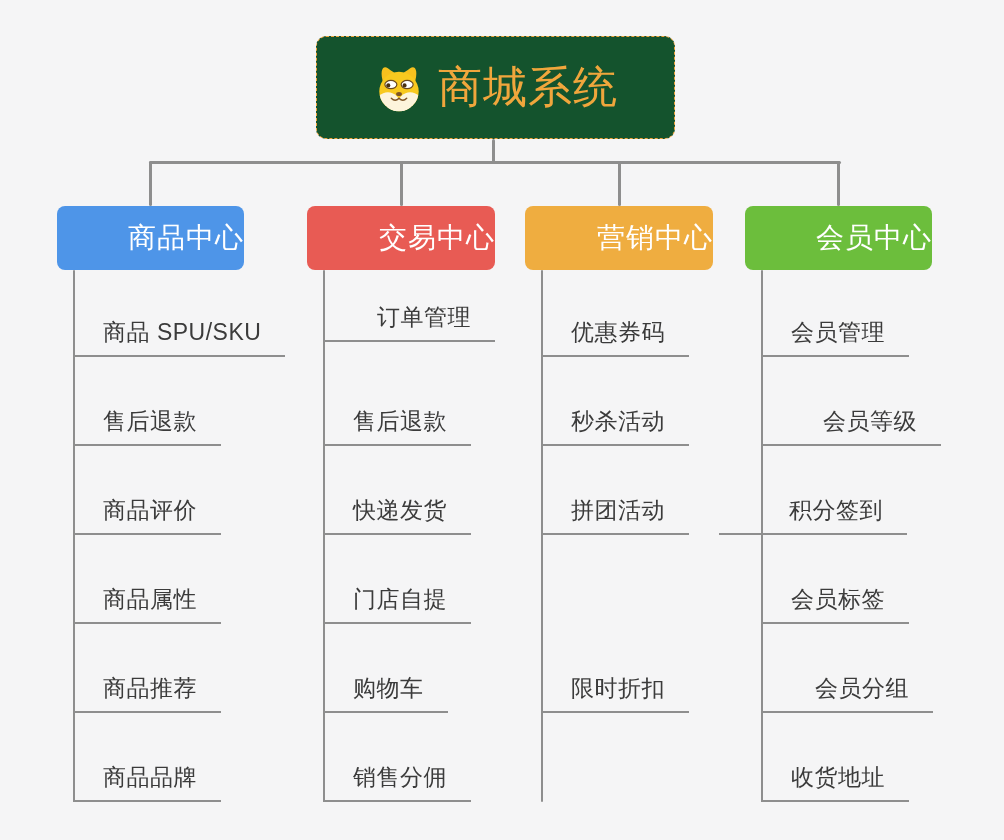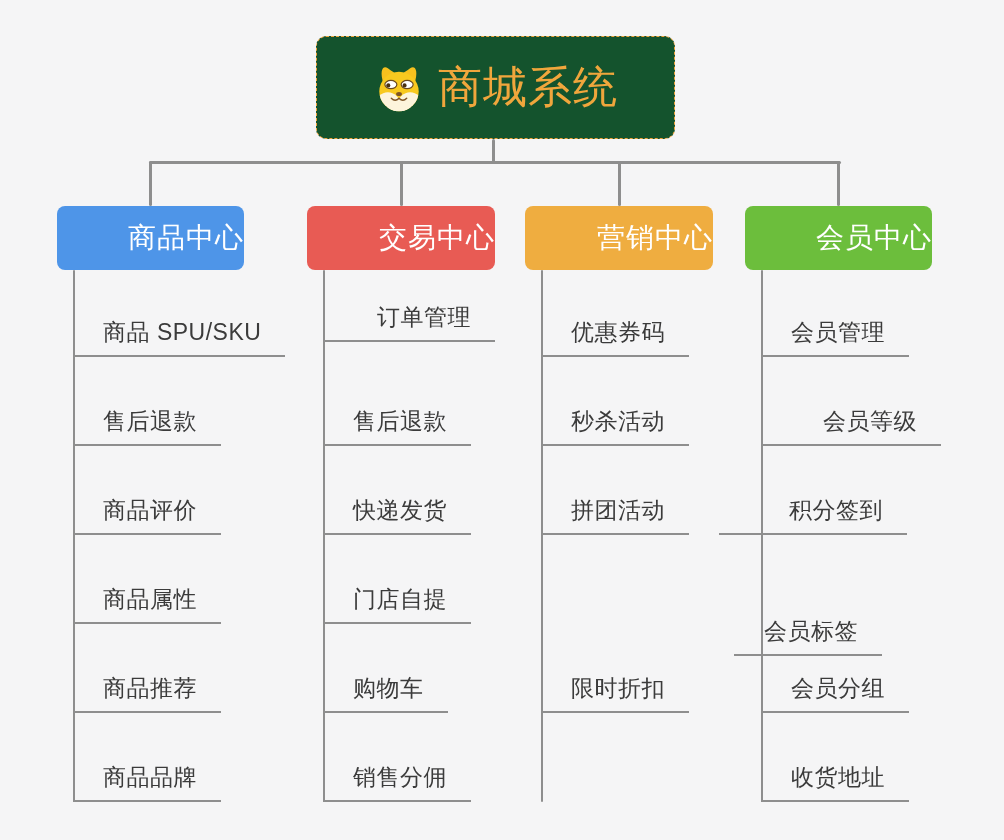--- a/index.html
+++ b/index.html
@@ -169,22 +169,22 @@
     <div class="line" style="left:761px; top:270px; width:2px; height:532px;"></div>
     <div class="leaf" style="left:761px; top:311px;">
       <span class="leaf-label">会员管理</span>
     </div>
     <div class="leaf" style="left:761px; top:400px;padding-left:32px;">
       <span class="leaf-label">会员等级</span>
     </div>
     <div class="leaf" style="left:719px; top:489px;padding-left:40px;">
       <span class="leaf-label">积分签到</span>
     </div>
-    <div class="leaf" style="left:734px; top:578px;margin-top:32px;">
+    <div class="leaf" style="left:761px; top:578px;">
       <span class="leaf-label">会员标签</span>
     </div>
-    <div class="leaf" style="left:761px; top:667px;">
+    <div class="leaf" style="left:761px; top:667px;padding-left:24px;">
       <span class="leaf-label">会员分组</span>
     </div>
     <div class="leaf" style="left:761px; top:756px;">
       <span class="leaf-label">收货地址</span>
     </div>
   </div>
 
 </body></html>

